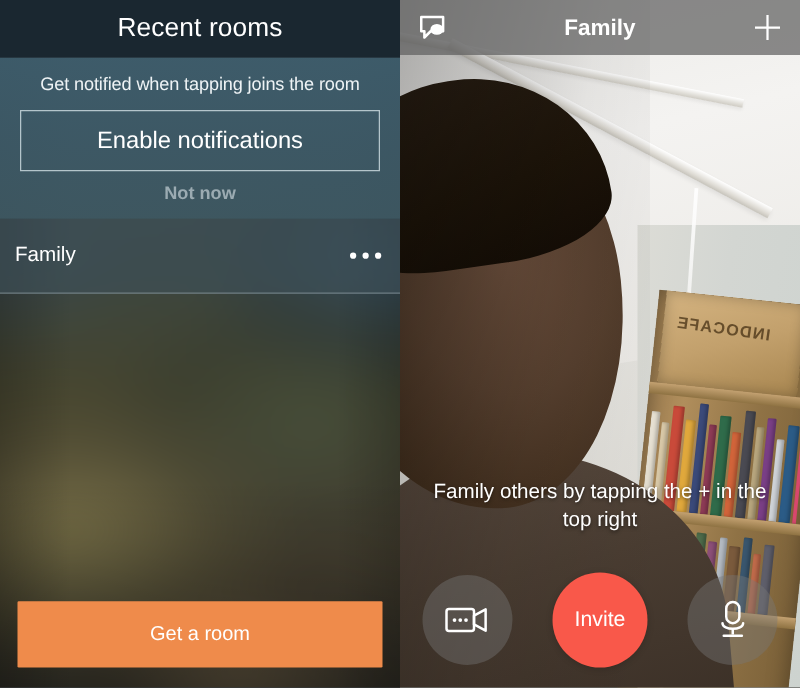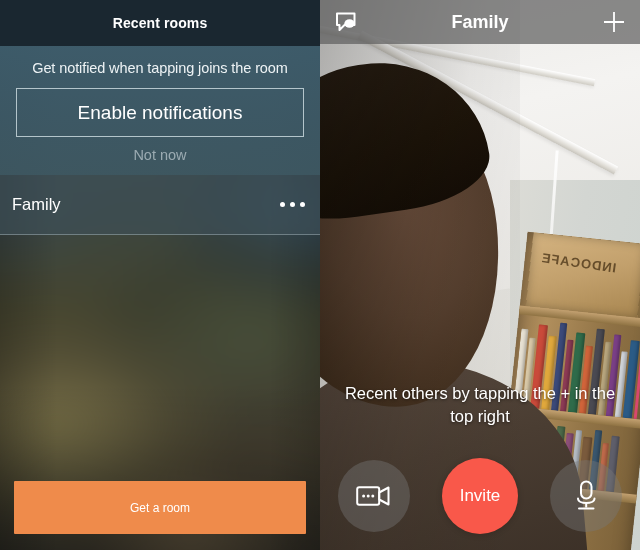--- a/index.html
+++ b/index.html
@@ -55,22 +55,22 @@
     top: 0; left: 0; right: 0;
     height: 46px;
     background: #1a2730;
     display: flex;
     align-items: center;
     justify-content: center;
     z-index: 5;
   }
   .left-header-title {
     color: #ffffff;
-    font-size: 14px;
-    font-weight: bold;
+    font-size: 21px;
+    font-weight: normal;
     letter-spacing: 0.1px;
   }
 
   .notif-banner {
     position: absolute;
     top: 46px; left: 0; right: 0;
     height: 129px;
     background: linear-gradient(180deg, rgba(62,93,108,0.93) 0%, rgba(61,89,102,0.93) 55%, rgba(62,88,98,0.92) 100%);
     z-index: 4;
     display: flex;
@@ -99,20 +99,21 @@
     cursor: pointer;
   }
   .notnow-btn {
     margin-top: 9px;
     color: rgba(213,223,228,0.62);
     font-size: 14.5px;
     background: transparent;
     border: none;
     font-family: "Liberation Sans", sans-serif;
     cursor: pointer;
+    font-weight: bold;
   }
 
   .room-list {
     position: absolute;
     top: 175px; left: 0; right: 0;
     z-index: 3;
   }
   .room-row {
     position: relative;
     height: 59px;
@@ -157,21 +158,21 @@
   }
 
   .getroom-btn {
     position: absolute;
     left: 14px;
     bottom: 16px;
     width: 292px;
     height: 53px;
     background: #ef8b4b;
     color: #ffffff;
-    font-size: 12px;
+    font-size: 16px;
     font-family: "Liberation Sans", sans-serif;
     border: none;
     border-radius: 1px;
     display: flex;
     align-items: center;
     justify-content: center;
     z-index: 6;
     cursor: pointer;
   }
 
@@ -472,21 +473,21 @@
         </svg>
       </button>
       <span class="right-header-title">Family</span>
       <button class="hdr-icon-btn">
         <svg width="24" height="24" viewBox="0 0 24 24" aria-hidden="true">
           <path d="M12 2 V22 M2 12 H22" stroke="#ffffff" stroke-width="1.8" stroke-linecap="butt"></path>
         </svg>
       </button>
     </div>
 
-    <div class="invite-hint">Recent others by tapping the + in the top right</div>
+    <div class="invite-hint">Family others by tapping the + in the top right</div>
 
     <div class="controls">
       <button class="ctrl-side ctrl-left">
         <svg width="36" height="26" viewBox="0 0 36 26" aria-hidden="true">
           <rect x="1.2" y="4.2" width="22" height="17.5" rx="2" fill="none" stroke="#ffffff" stroke-width="2"></rect>
           <path d="M23.2 9.5 L32.5 4.5 V21.5 L23.2 16.5 Z" fill="none" stroke="#ffffff" stroke-width="2" stroke-linejoin="round"></path>
           <circle cx="7.6" cy="13" r="1.5" fill="#ffffff"></circle>
           <circle cx="12.2" cy="13" r="1.5" fill="#ffffff"></circle>
           <circle cx="16.8" cy="13" r="1.5" fill="#ffffff"></circle>
         </svg>

